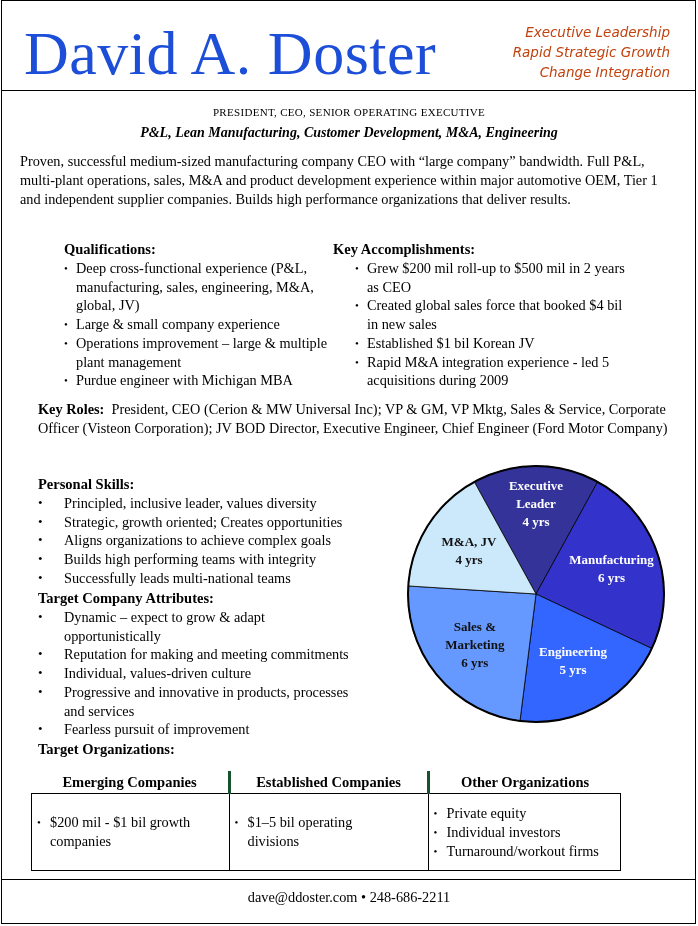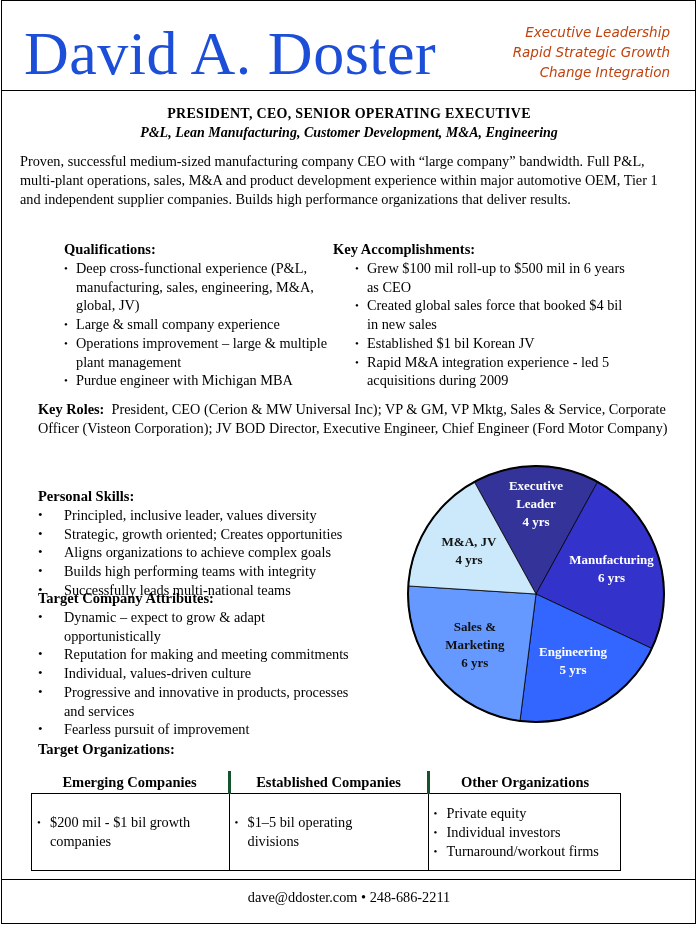--- a/index.html
+++ b/index.html
@@ -7,21 +7,21 @@
          font-family: "DejaVu Serif", serif; color: #000; }
   .frame { position: absolute; left: 1px; top: 0; width: 695px; height: 924px;
            border: 1px solid #000; box-sizing: border-box; }
   .hdiv { position: absolute; left: 1px; width: 695px; height: 0; border-top: 1px solid #000; }
   .name { position: absolute; left: 24px; top: 18px; font-family: "Liberation Serif", serif;
           font-size: 62px; line-height: 70px; color: #1d4ed8; letter-spacing: 0.5px; }
   .tagline { position: absolute; right: 28px; top: 22px; text-align: right;
              font-family: "DejaVu Sans", sans-serif; font-style: italic; font-size: 13.5px;
              line-height: 20px; color: #c2410c; }
   .title1 { position: absolute; left: 0; width: 698px; top: 106px; text-align: center;
-            font-family: "Liberation Serif", serif; font-weight: bold; font-size: 14px; letter-spacing: 0.3px; }
+            font-family: "Liberation Serif", serif; font-weight: normal; font-size: 11px; letter-spacing: 0.3px; }
   .title2 { position: absolute; left: 0; width: 698px; top: 125px; text-align: center;
             font-family: "Liberation Serif", serif; font-weight: bold; font-style: italic; font-size: 14px; }
   .summary { position: absolute; left: 20px; top: 152px; width: 650px;
              font-family: "Liberation Serif", serif; font-size: 14.3px; line-height: 19px; }
   .sechead { font-family: "Liberation Serif", serif; font-weight: bold; font-size: 14.5px; line-height: 19px; }
   .col { position: absolute; font-family: "Liberation Serif", serif; font-size: 14.3px; line-height: 18.7px; }
   .col ul { margin: 0; padding: 0; list-style: none; }
   .col li { position: relative; padding-left: 12px; }
   .col li::before { content: "\2022"; position: absolute; left: 0; top: 0; font-size: 11px; }
   .wide li { padding-left: 26px; }
@@ -68,32 +68,32 @@
     <li>Deep cross-functional experience (P&amp;L, manufacturing, sales, engineering, M&amp;A, global, JV)</li>
     <li>Large &amp; small company experience</li>
     <li>Operations improvement – large &amp; multiple plant management</li>
     <li>Purdue engineer with Michigan MBA</li>
   </ul>
 </div>
 
 <div class="col" style="left:333px; top:240px; width:300px;">
   <div class="sechead">Key Accomplishments:</div>
   <ul style="padding-left:22px;">
-    <li>Grew $100 mil roll-up to $500 mil in 6 years as CEO</li>
+    <li>Grew $200 mil roll-up to $500 mil in 2 years as CEO</li>
     <li>Created global sales force that booked $4 bil in new sales</li>
     <li>Established $1 bil Korean JV</li>
     <li>Rapid M&amp;A integration experience - led 5 acquisitions during 2009</li>
   </ul>
 </div>
 
 <div class="roles">
   <b>Key Roles:</b>&nbsp;&nbsp;<span>President, CEO (Cerion &amp; MW Universal Inc); VP &amp; GM, VP Mktg, Sales &amp; Service, Corporate Officer (Visteon Corporation); JV BOD Director, Executive Engineer, Chief Engineer (Ford Motor Company)</span>
 </div>
 
-<div class="col wide" style="left:38px; top:487px; width:380px;">
+<div class="col wide" style="left:38px; top:475px; width:380px;">
   <div class="sechead">Personal Skills:</div>
   <ul>
     <li>Principled, inclusive leader, values diversity</li>
     <li>Strategic, growth oriented; Creates opportunities</li>
     <li>Aligns organizations to achieve complex goals</li>
     <li>Builds high performing teams with integrity</li>
     <li>Successfully leads multi-national teams</li>
   </ul>
 </div>
 

